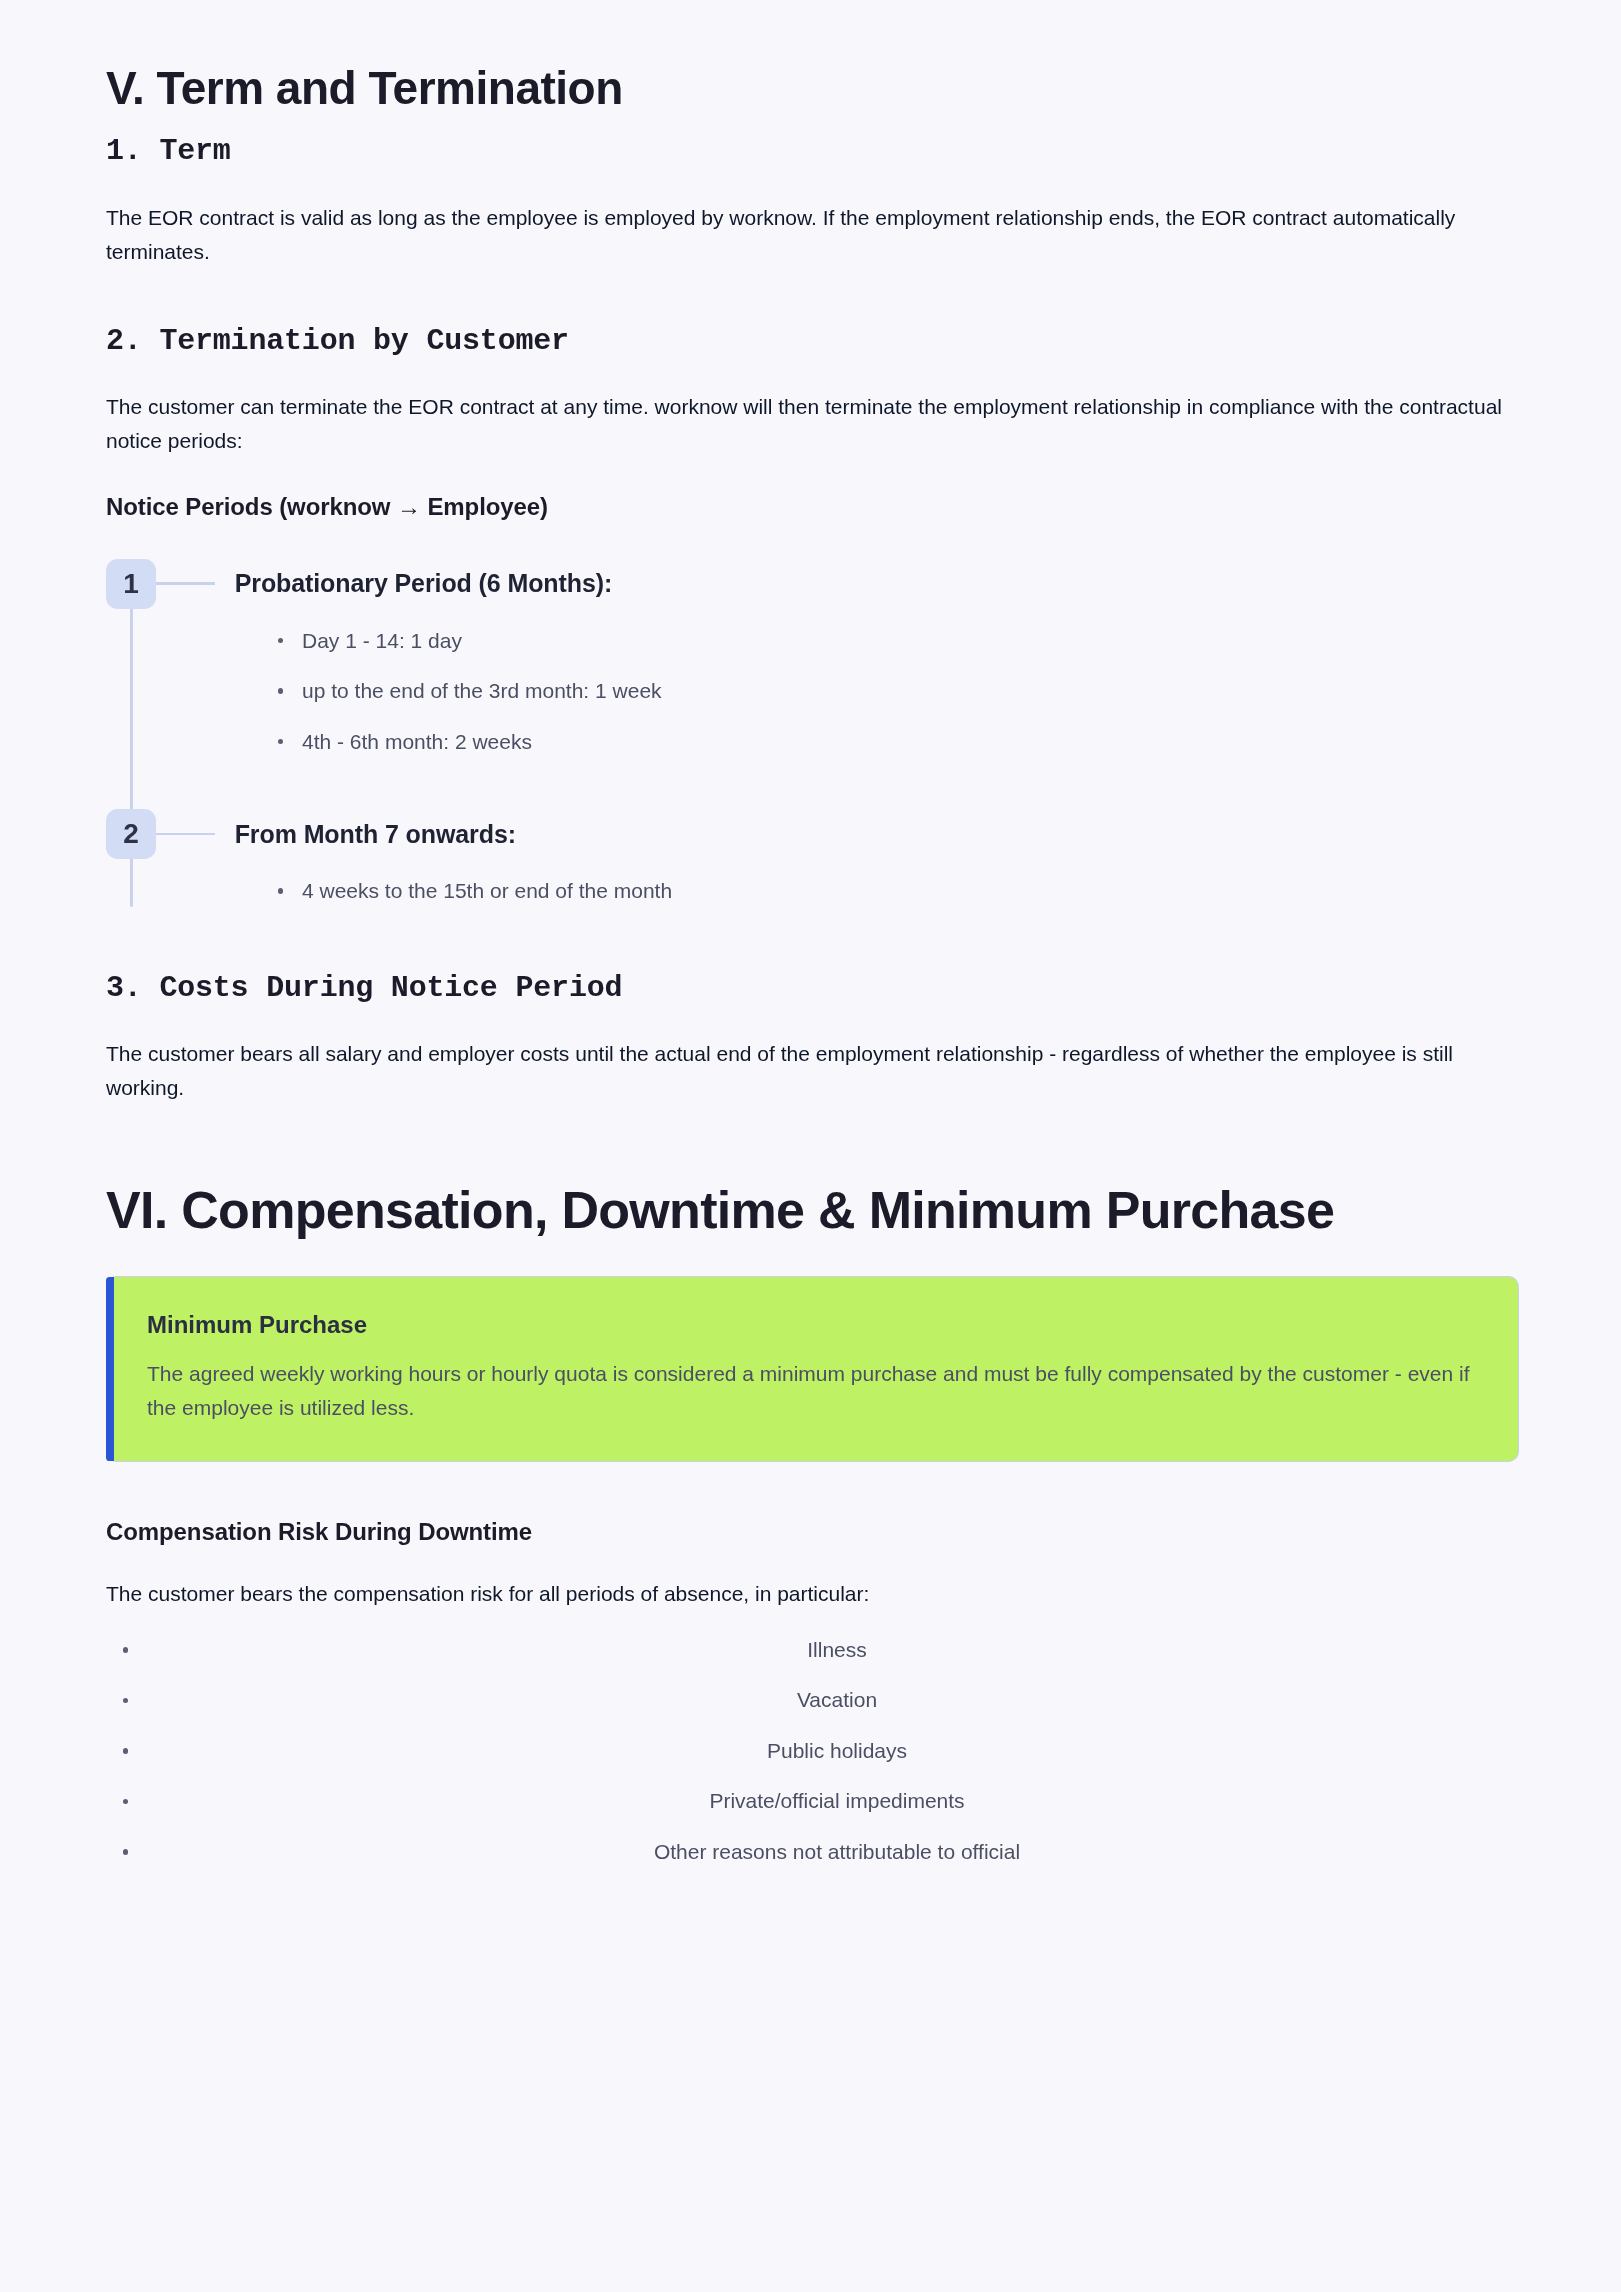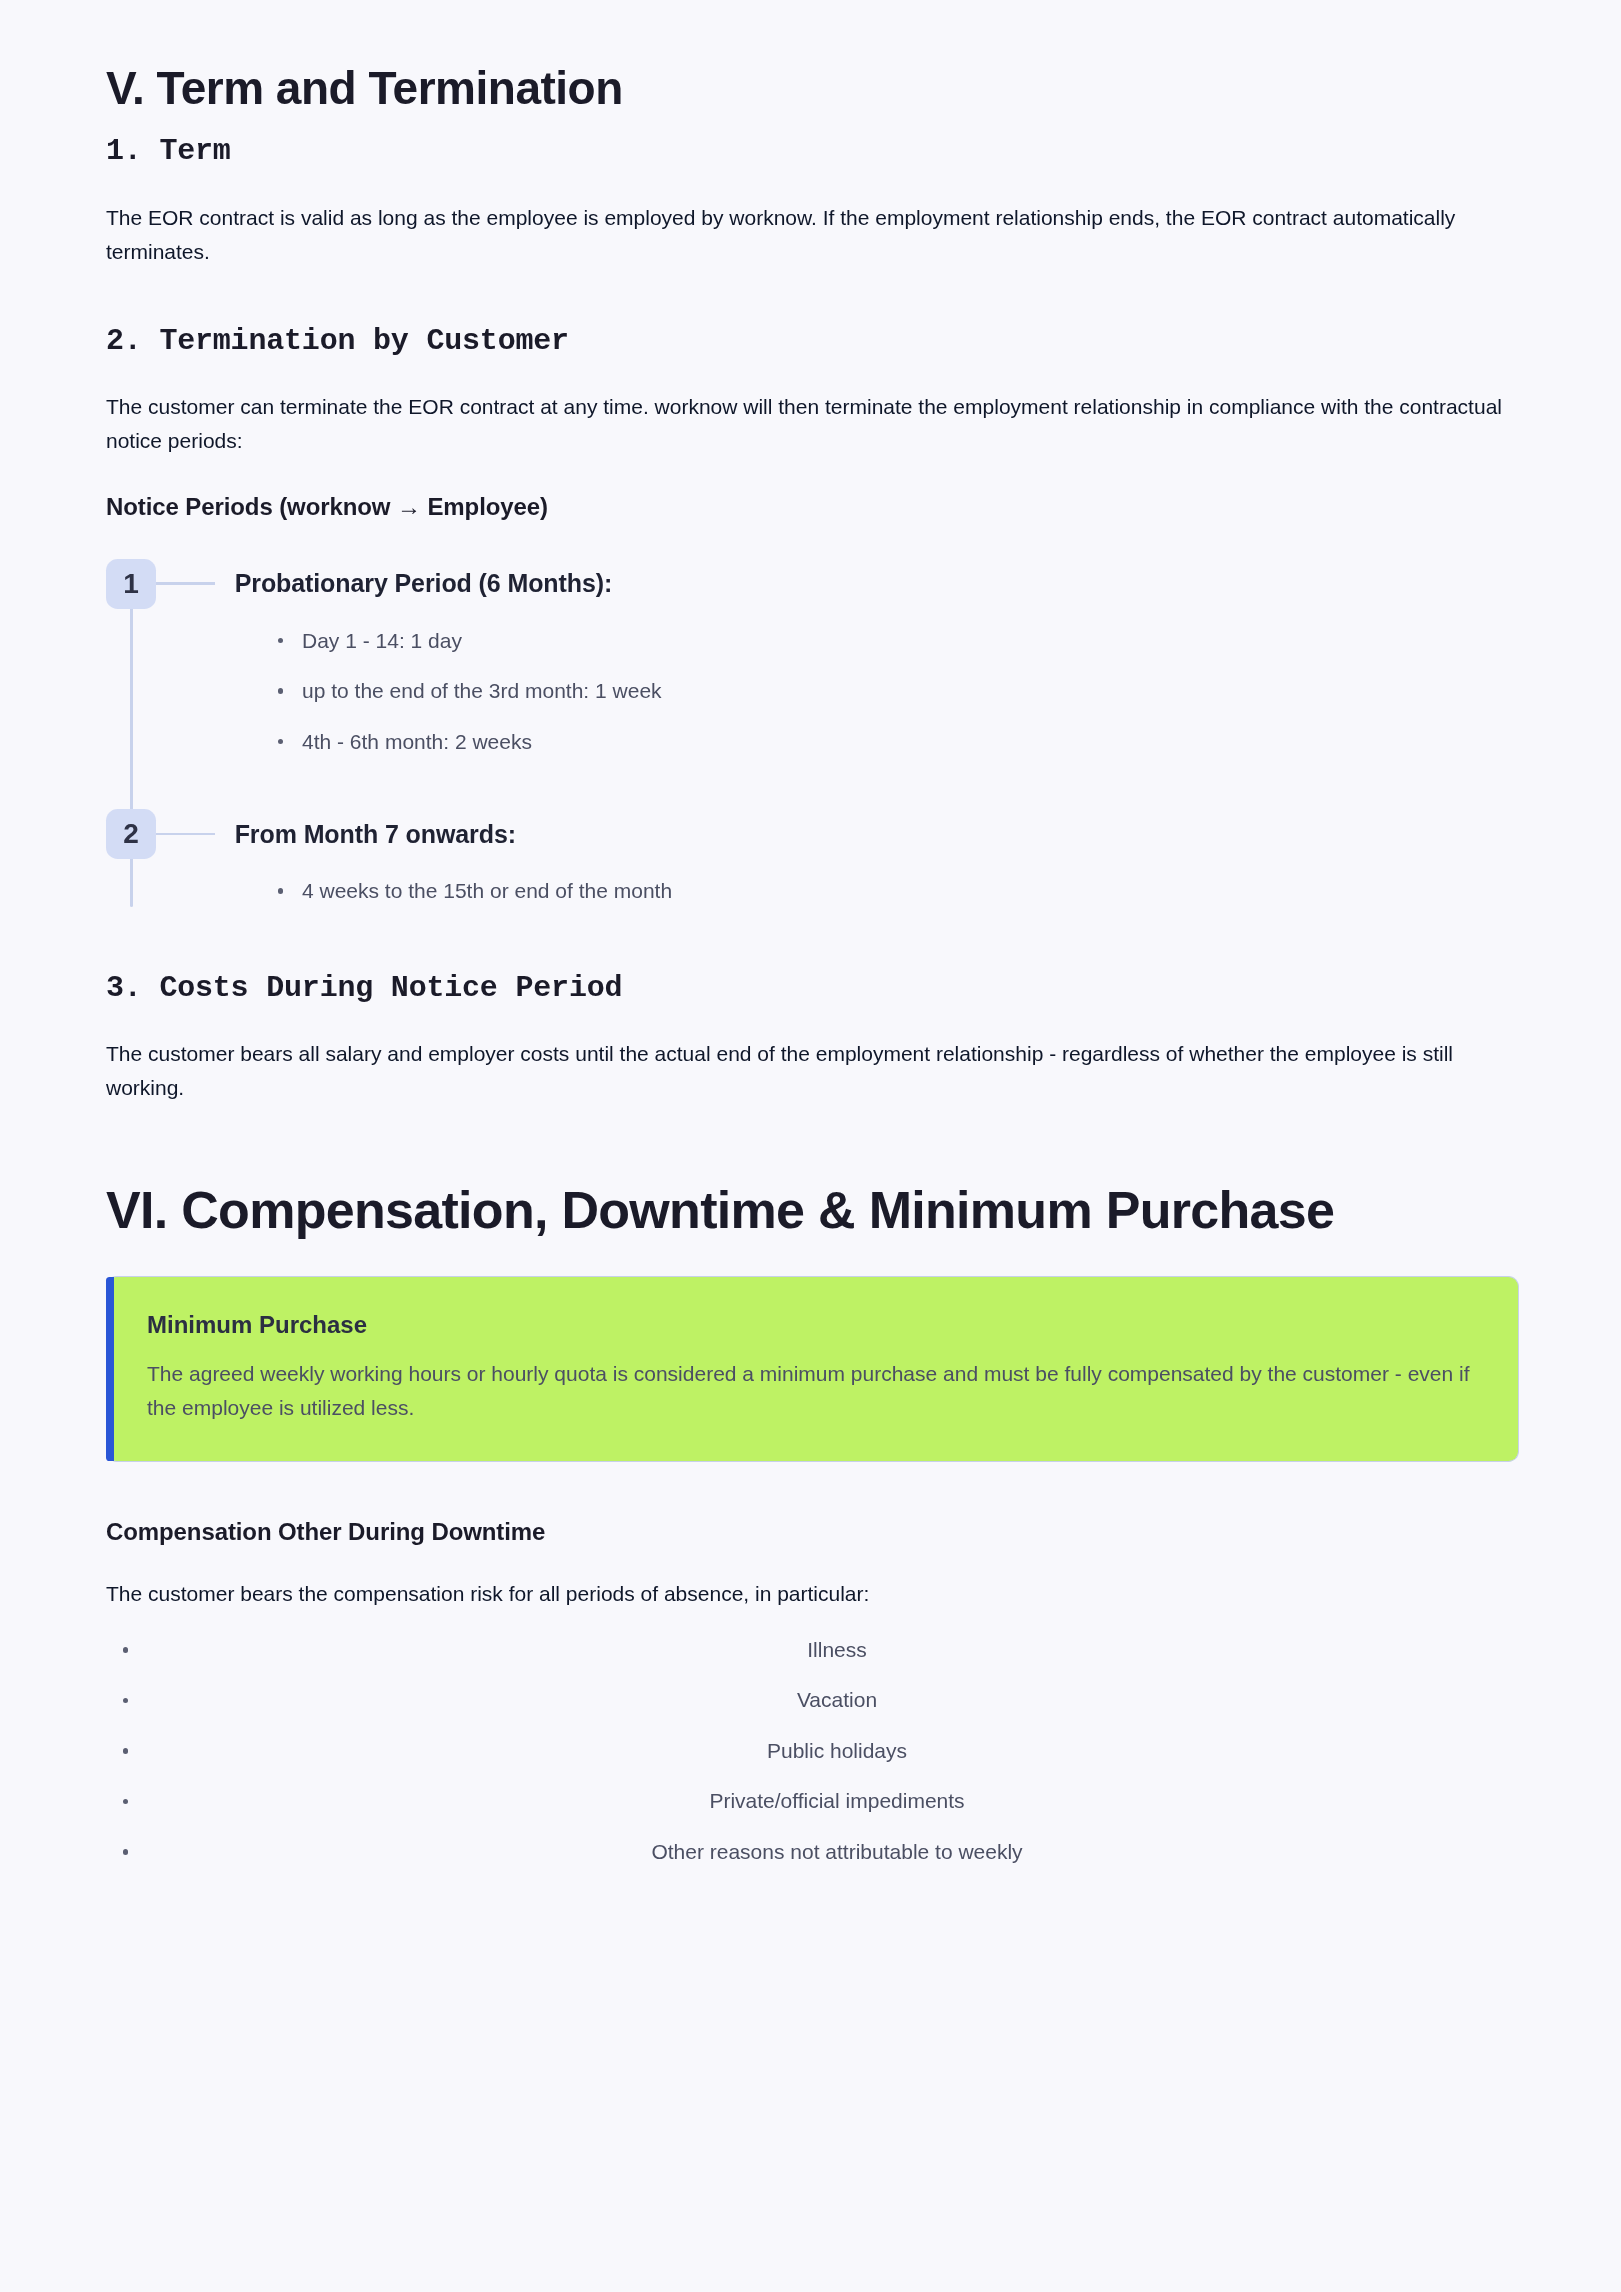--- a/index.html
+++ b/index.html
@@ -268,25 +268,25 @@
   <p class="p mt-34">The customer bears all salary and employer costs until the actual end of the employment relationship  -  regardless of whether the employee is still working.</p>
 
   <h1 class="h1 big mt-84">VI. Compensation, Downtime &amp; Minimum Purchase</h1>
 
   <div class="callout">
     <div class="bar"></div>
     <div class="callout-title">Minimum Purchase</div>
     <p class="callout-text">The agreed weekly working hours or hourly quota is considered a minimum purchase and must be fully compensated by the customer  -  even if the employee is utilized less.</p>
   </div>
 
-  <h3 class="h3 mt-60">Compensation Other During Downtime</h3>
+  <h3 class="h3 mt-60">Compensation Risk During Downtime</h3>
   <p class="p mt-34">The customer bears the compensation risk for all periods of absence, in particular:</p>
 
   <ul class="flat">
     <li>Illness</li>
     <li>Vacation</li>
     <li>Public holidays</li>
     <li>Private/official impediments</li>
-    <li>Other reasons not attributable to weekly</li>
+    <li>Other reasons not attributable to official</li>
   </ul>
 
 </div>
 
 
 </body></html>

